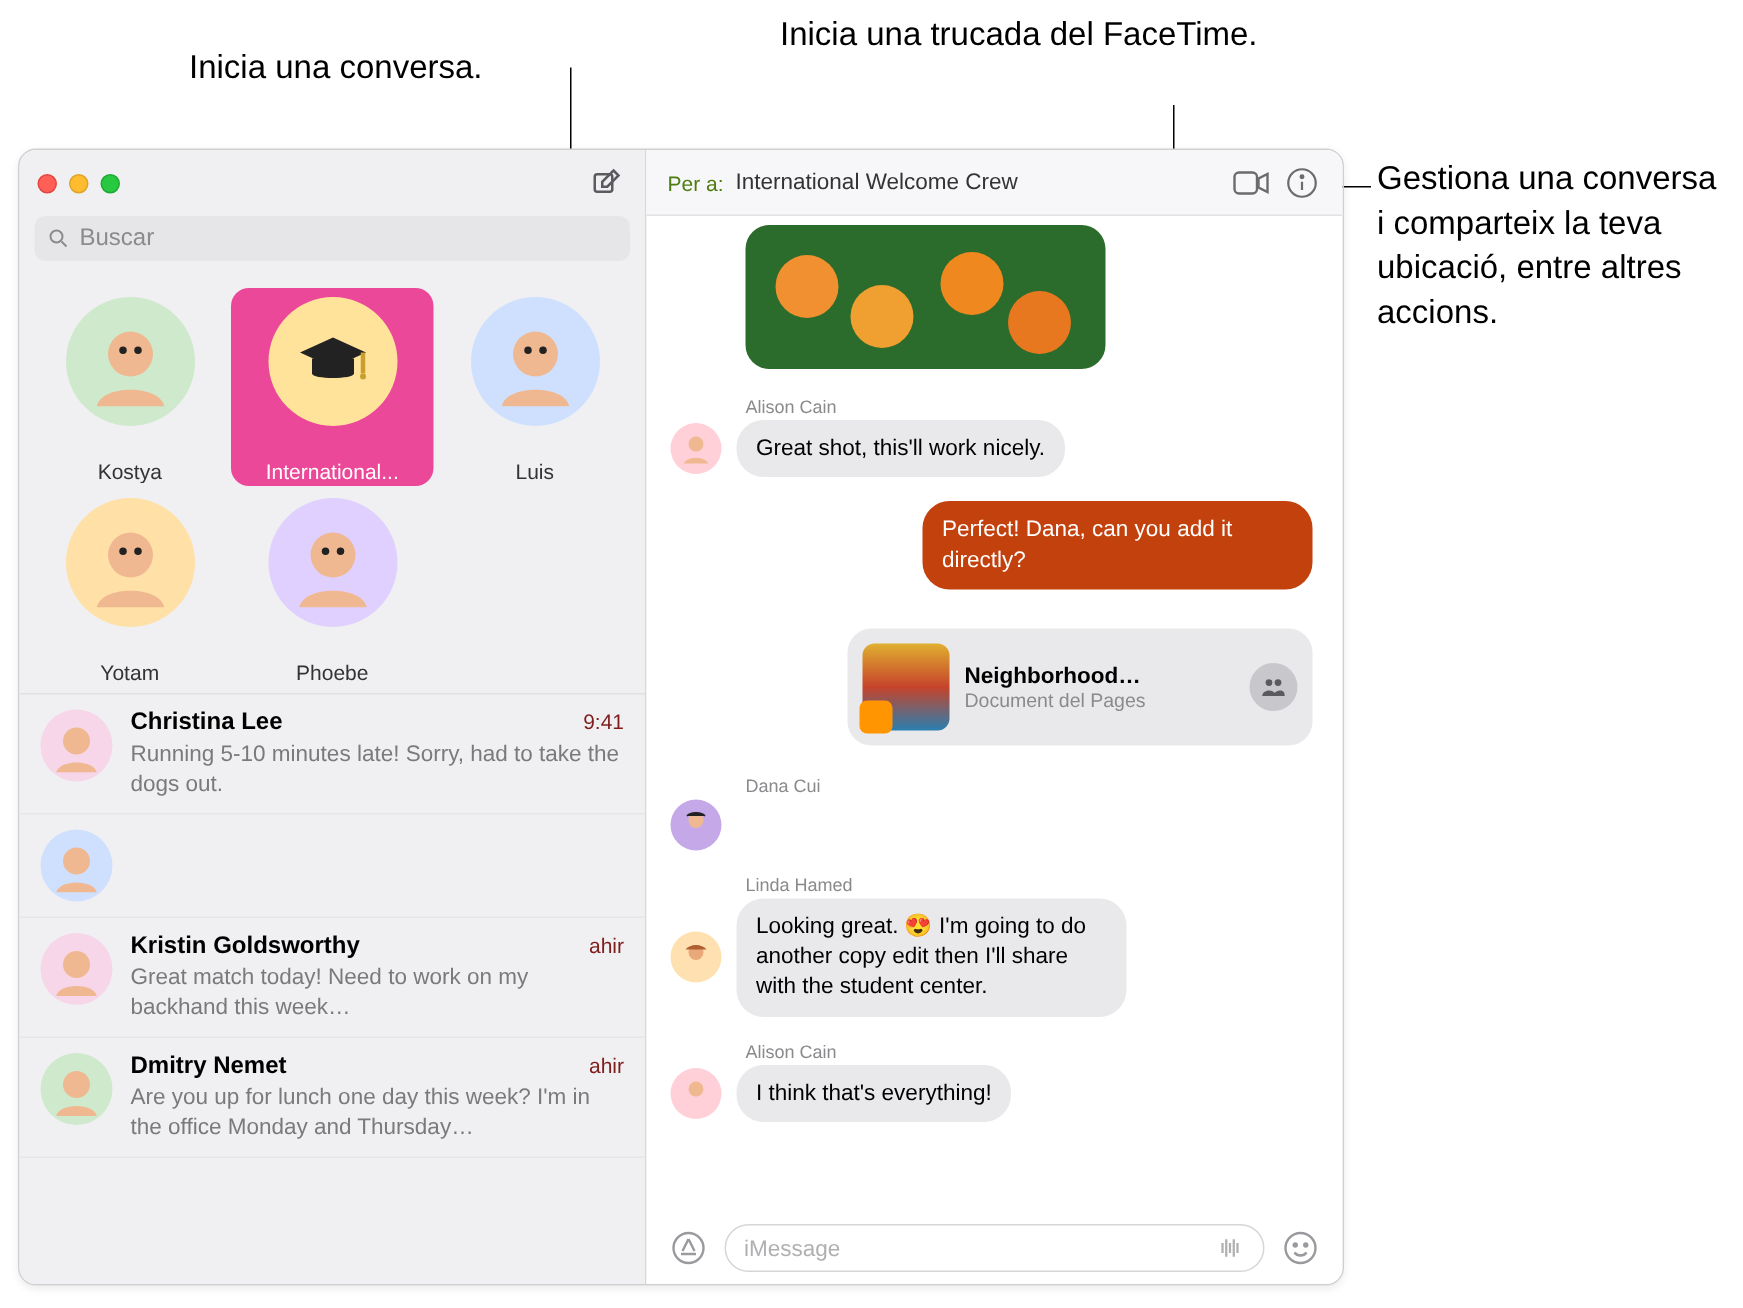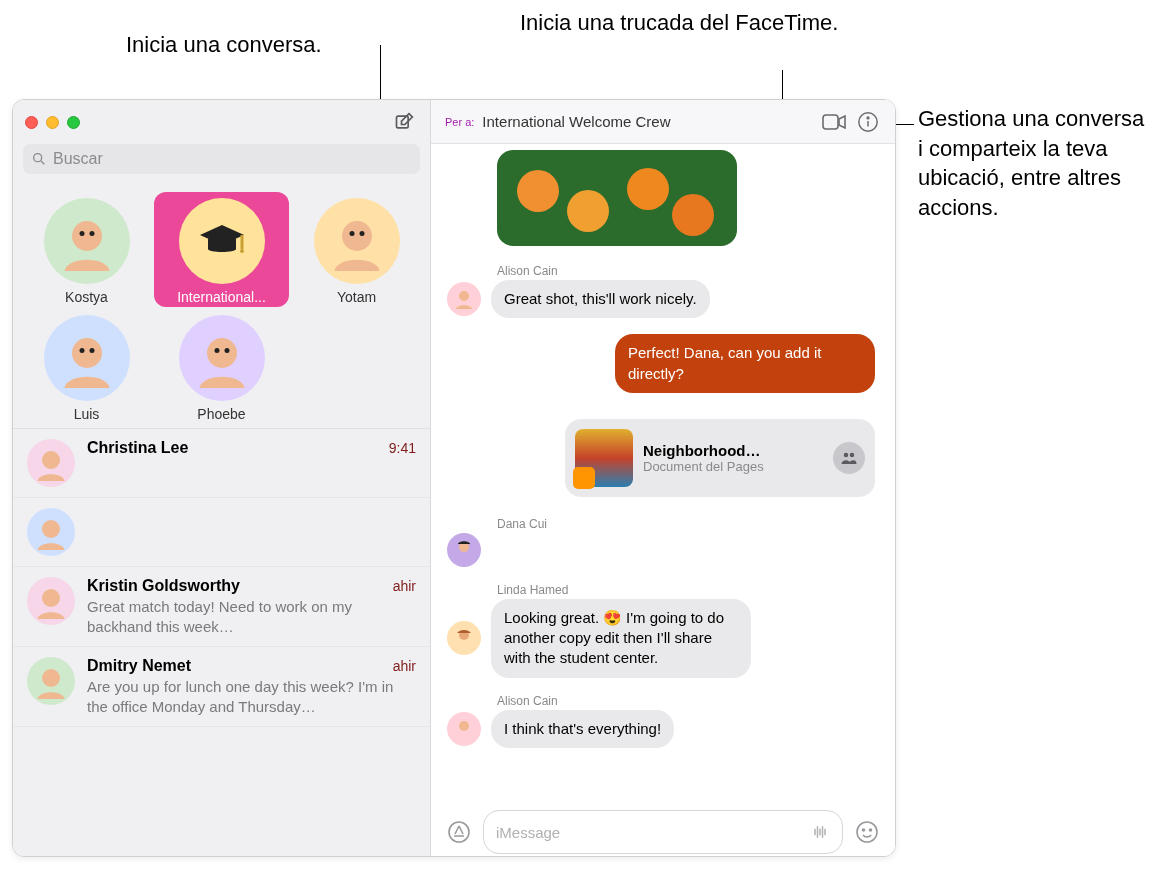--- a/index.html
+++ b/index.html
@@ -14,33 +14,33 @@
 .tl.red{background:#ff5f57;border:1px solid #e24640}
 .tl.yel{background:#febc2e;border:1px solid #e1a326}
 .tl.grn{background:#28c840;border:1px solid #1ea932}
 .compose{margin-left:auto;width:28px;height:28px;display:flex;align-items:center;justify-content:center;color:#5a5a5f}
 .search{margin:0 10px 10px 10px;height:30px;background:#e6e6e9;border-radius:7px;display:flex;align-items:center;padding:0 8px;color:#8b8b8e}
 .search .icn{width:16px;height:16px;margin-right:6px;fill:#8b8b8e}
 .pins{display:grid;grid-template-columns:repeat(3,1fr);padding:8px 6px 4px;gap:2px 0}
 .pin{display:flex;flex-direction:column;align-items:center;padding:6px 4px 2px;border-radius:12px}
 .pin.sel{background:#ec4899}
 .pin .av{width:86px;height:86px;border-radius:50%;display:flex;align-items:center;justify-content:center}
-.pin .lbl{font-size:14px;color:#333;margin-top:5px;max-width:110px;white-space:nowrap;overflow:hidden;text-overflow:ellipsis}
+.pin .lbl{font-size:14px;color:#333;margin-top:22px;max-width:110px;white-space:nowrap;overflow:hidden;text-overflow:ellipsis}
 .pin.sel .lbl{color:#fff}
 .convlist{flex:1;overflow:hidden;border-top:1px solid #e0e0e2}
 .citem{display:flex;padding:10px 14px;border-bottom:1px solid #e6e6e8;gap:12px}
 .citem .av{width:48px;height:48px;min-width:48px;border-radius:50%}
 .cbody{flex:1;min-width:0}
 .ctop{display:flex;justify-content:space-between;align-items:baseline}
 .cname{font-weight:600;font-size:16px;color:#000}
 .ctime{font-size:14px;color:#7f1d1d}
 .cprev{font-size:15px;color:#7a7a7d;line-height:1.3;margin-top:2px}
 .chat{flex:1;display:flex;flex-direction:column;background:#fff}
 .chead{height:44px;display:flex;align-items:center;padding:0 14px;border-bottom:1px solid #e2e2e4;gap:8px;background:#f7f7f9}
-.chead .lbl{font-size:11px;color:#a21caf}
+.chead .lbl{font-size:14px;color:#4d7c0f}
 .chead .val{font-size:15px;color:#333}
 .chead .sp{flex:1}
 .hicon{width:26px;height:26px;color:#6b6b6f;display:flex;align-items:center;justify-content:center}
 .msgs{flex:1;padding:6px 16px 4px;overflow:hidden}
 .attach{width:240px;height:96px;border-radius:16px;margin:0 0 18px 50px;background:linear-gradient(135deg,#2b6b2b 0,#2b6b2b 100%);position:relative;overflow:hidden}
 .flower{position:absolute;width:42px;height:42px;border-radius:50%}
 .sender{font-size:12px;color:#8a8a8d;margin-left:50px;margin-bottom:2px}
 .bubble{max-width:260px;border-radius:18px;padding:9px 13px;font-size:15px;line-height:1.35;margin-bottom:16px}
 .row{display:flex;align-items:center;gap:10px}
 .av-sm{width:34px;height:34px;border-radius:50%;min-width:34px;margin-bottom:16px}
@@ -48,21 +48,21 @@
 .b-out{background:#c2410c;color:#fff;margin-left:auto;margin-right:4px;margin-bottom:26px}
 .doc{background:#e9e9eb;border-radius:16px;display:flex;align-items:center;padding:10px;gap:10px;max-width:310px;margin-left:auto;margin-right:4px;margin-bottom:20px}
 .doc .thumb{width:58px;height:58px;border-radius:8px;background:linear-gradient(180deg,#e0b030 0,#c6432a 50%,#2a7fb0 100%);position:relative}
 .doc .thumb::after{content:"";position:absolute;bottom:-2px;left:-2px;width:22px;height:22px;background:#ff9500;border-radius:5px}
 .doc .dinfo{flex:1;min-width:0}
 .doc .dt{font-weight:600;font-size:15px;color:#000;white-space:nowrap;overflow:hidden;text-overflow:ellipsis}
 .doc .ds{font-size:13px;color:#8a8a8d}
 .doc .dicn{width:32px;height:32px;border-radius:50%;background:#c8c8cc;display:flex;align-items:center;justify-content:center;color:#5a5a5f}
 .inputbar{height:48px;display:flex;align-items:center;padding:0 14px;gap:10px}
 .inputbar .ib{width:28px;height:28px;color:#9a9a9e;display:flex;align-items:center;justify-content:center}
-.msgin{flex:1;height:44px;border:1px solid #d6d6d8;border-radius:16px;display:flex;align-items:center;padding:0 12px;color:#b0b0b3;font-size:15px;justify-content:space-between}
+.msgin{flex:1;height:32px;border:1px solid #d6d6d8;border-radius:16px;display:flex;align-items:center;padding:0 12px;color:#b0b0b3;font-size:15px;justify-content:space-between}
 .em{width:28px;height:28px;color:#9a9a9e;display:flex;align-items:center;justify-content:center}
 .memoji{border-radius:50%;display:flex;align-items:center;justify-content:center;font-size:40px}
 </style>
 </head>
 <body>
 
 <div class="callout" style="left:126px;top:30px">Inicia una conversa.</div>
 <div class="callout-line" style="left:380px;top:45px;width:1px;height:68px"></div>
 <div class="callout" style="left:520px;top:8px;text-align:right">Inicia una trucada del FaceTime.</div>
 <div class="callout-line" style="left:782px;top:70px;width:1px;height:44px"></div>
@@ -110,40 +110,40 @@
             <svg width="50" height="40" viewBox="0 0 24 20">
               <path d="M12 2L1 7l11 5 11-5z" fill="#222"></path>
               <path d="M5 9v5c0 2 14 2 14 0V9" fill="#222"></path>
               <path d="M22 7v7" stroke="#c9a030" stroke-width="1.5"></path>
               <circle cx="22" cy="15" r="1" fill="#c9a030"></circle>
             </svg>
           </div>
           <div class="lbl">International...</div>
         </div>
         <div class="pin">
+          <div class="av memoji" style="background:#cfe0ff">
+            <svg width="60" height="60" viewBox="0 0 24 24">
+              <circle cx="12" cy="10" r="6" fill="#f0b890"></circle>
+              <path d="M3 24c1-6 17-6 18 0" fill="#f0b890"></path>
+              <circle cx="10" cy="9" r="1" fill="#222"></circle>
+              <circle cx="14" cy="9" r="1" fill="#222"></circle>
+            </svg>
+          </div>
+          <div class="lbl">Luis</div>
+        </div>
+        <div class="pin">
           <div class="av memoji" style="background:#ffe0a6">
             <svg width="60" height="60" viewBox="0 0 24 24">
               <circle cx="12" cy="10" r="6" fill="#f0b890"></circle>
               <path d="M3 24c1-6 17-6 18 0" fill="#f0b890"></path>
               <circle cx="10" cy="9" r="1" fill="#222"></circle>
               <circle cx="14" cy="9" r="1" fill="#222"></circle>
             </svg>
           </div>
           <div class="lbl">Yotam</div>
-        </div>
-        <div class="pin">
-          <div class="av memoji" style="background:#cfe0ff">
-            <svg width="60" height="60" viewBox="0 0 24 24">
-              <circle cx="12" cy="10" r="6" fill="#f0b890"></circle>
-              <path d="M3 24c1-6 17-6 18 0" fill="#f0b890"></path>
-              <circle cx="10" cy="9" r="1" fill="#222"></circle>
-              <circle cx="14" cy="9" r="1" fill="#222"></circle>
-            </svg>
-          </div>
-          <div class="lbl">Luis</div>
         </div>
         <div class="pin">
           <div class="av memoji" style="background:#e0d0ff">
             <svg width="60" height="60" viewBox="0 0 24 24">
               <circle cx="12" cy="10" r="6" fill="#f0b890"></circle>
               <path d="M3 24c1-6 17-6 18 0" fill="#f0b890"></path>
               <circle cx="10" cy="9" r="1" fill="#222"></circle>
               <circle cx="14" cy="9" r="1" fill="#222"></circle>
             </svg>
           </div>
@@ -157,20 +157,21 @@
             <svg width="36" height="36" viewBox="0 0 24 24">
               <circle cx="12" cy="10" r="6" fill="#f0b890"></circle>
               <path d="M3 24c1-6 17-6 18 0" fill="#f0b890"></path>
             </svg>
           </div>
           <div class="cbody">
             <div class="ctop">
               <div class="cname">Christina Lee</div>
               <div class="ctime">9:41</div>
             </div>
+            <div class="cprev">Running 5-10 minutes late! Sorry, had to take the dogs out.</div>
           </div>
         </div>
         <div class="citem">
           <div class="av memoji" style="background:#cfe0ff;display:flex;align-items:center;justify-content:center">
             <svg width="36" height="36" viewBox="0 0 24 24">
               <circle cx="12" cy="10" r="6" fill="#f0b890"></circle>
               <path d="M3 24c1-6 17-6 18 0" fill="#f0b890"></path>
             </svg>
           </div>
         </div>

